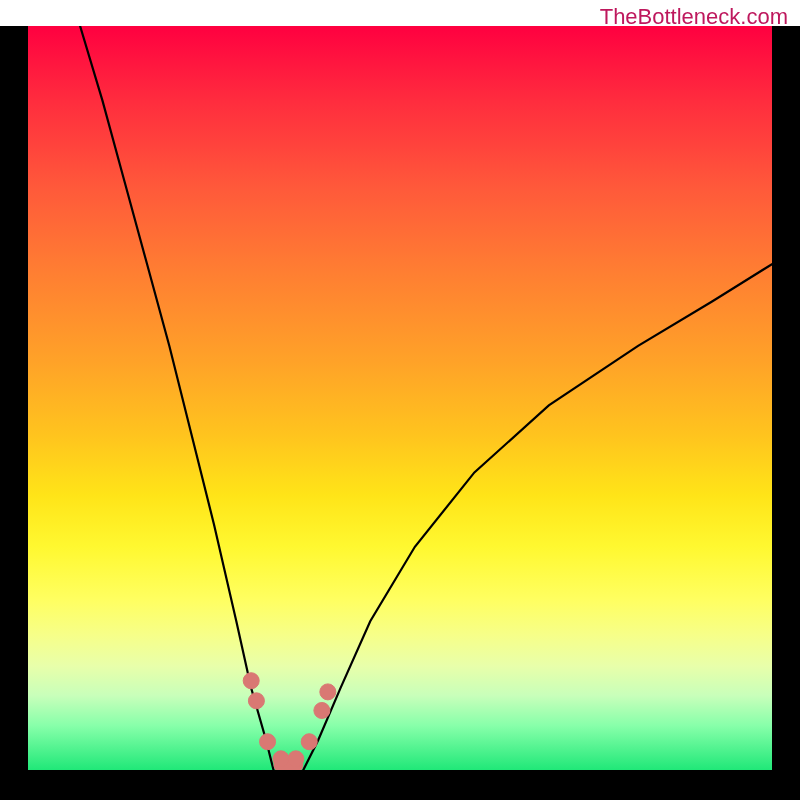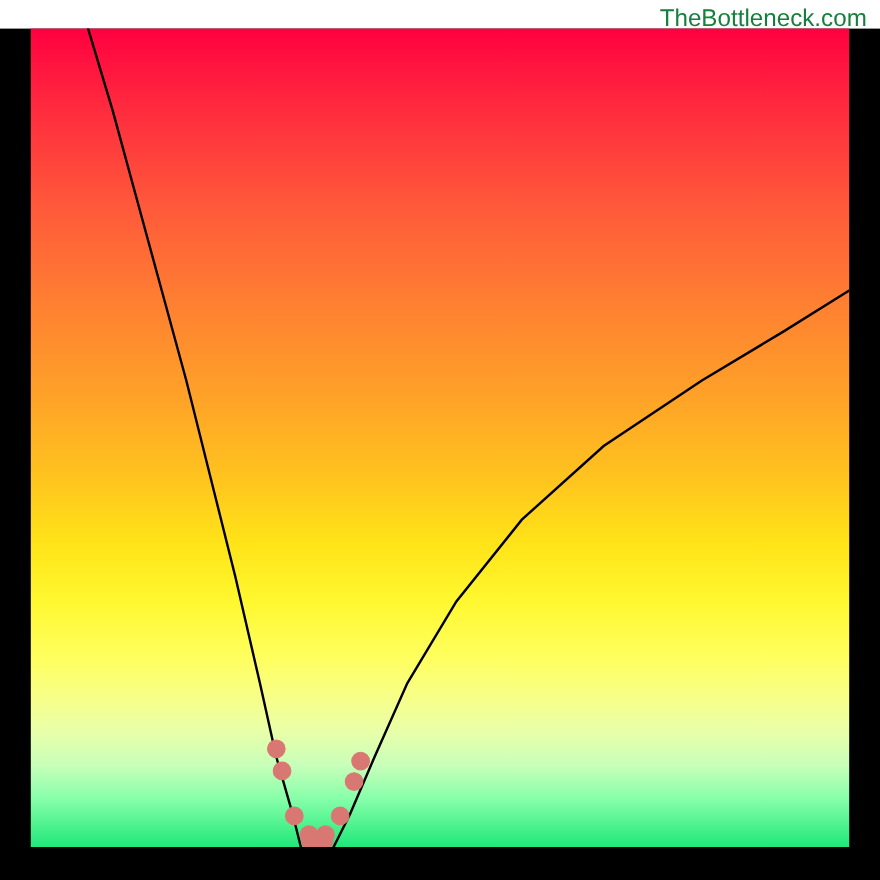--- a/index.html
+++ b/index.html
@@ -12,21 +12,21 @@
     width: 800px;
     height: 800px;
     overflow: hidden;
   }
   .watermark {
     position: absolute;
     top: 4px;
     right: 12px;
     font-family: Arial, Helvetica, sans-serif;
     font-size: 22px;
-    color: #15803d;
+    color: #be185d;
     z-index: 10;
   }
   .frame {
     position: absolute;
     left: 0;
     top: 26px;
     width: 800px;
     height: 774px;
     background: #000;
   }

